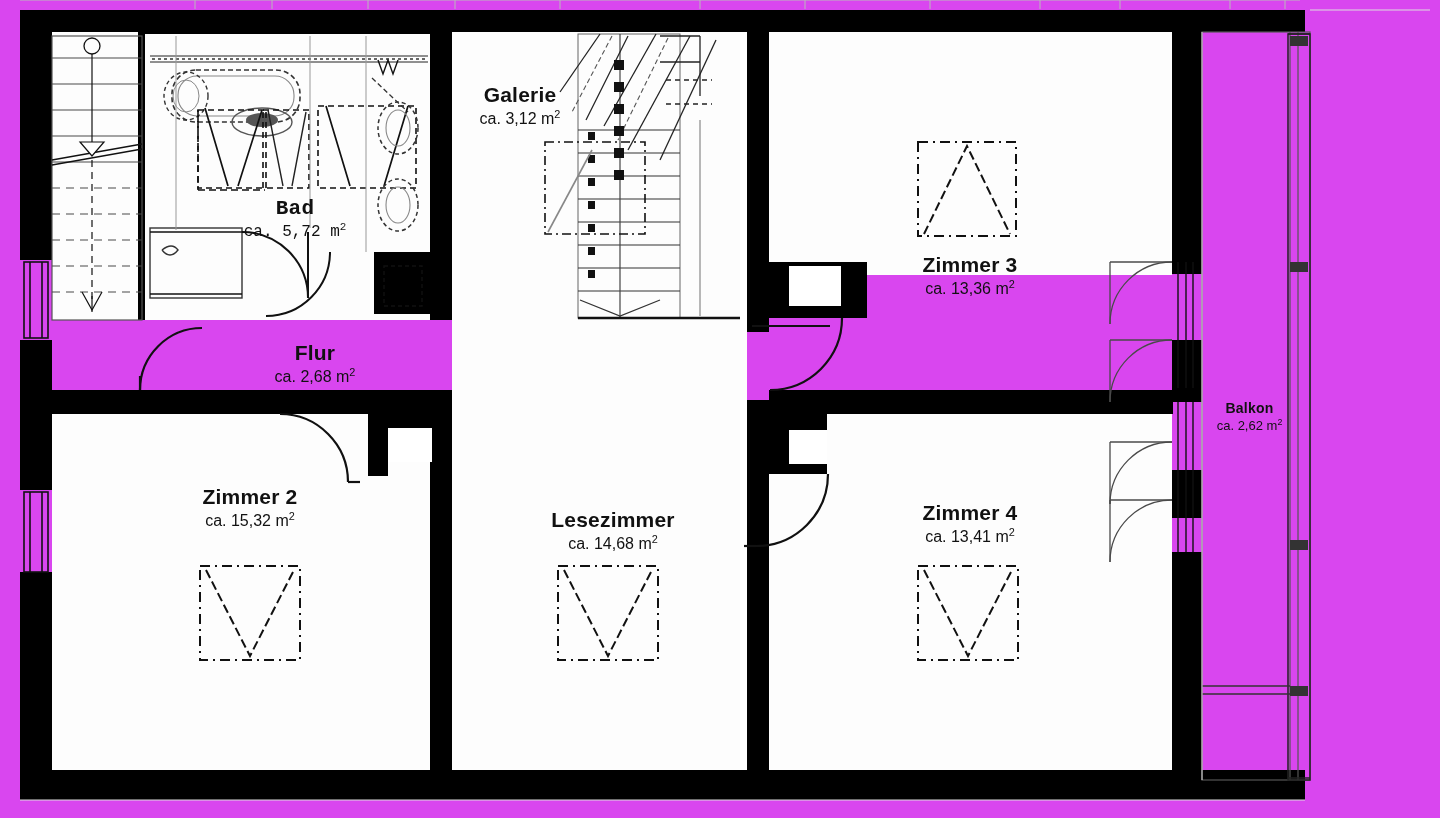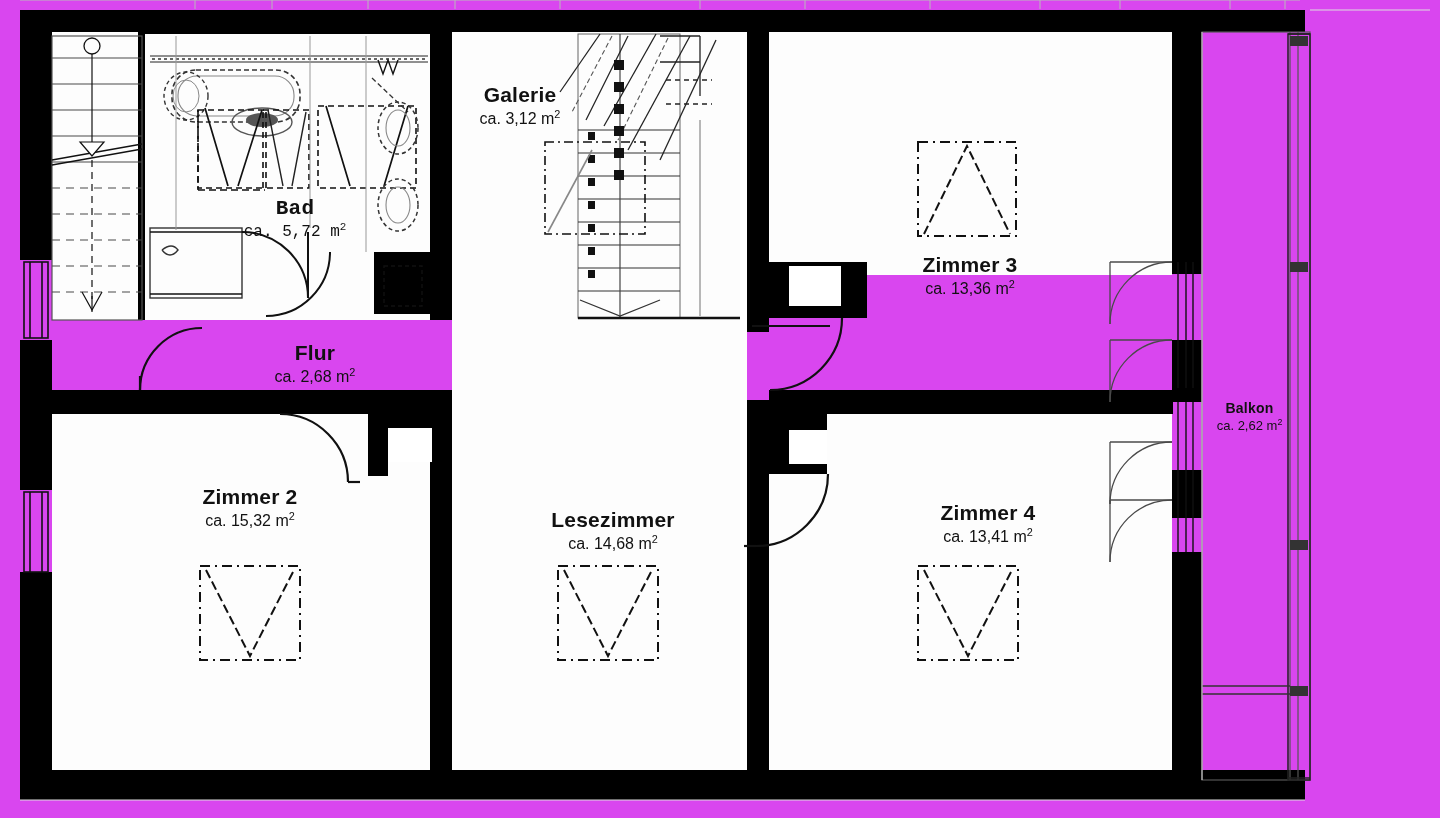--- a/index.html
+++ b/index.html
@@ -426,21 +426,21 @@
   <div class="lbl" style="left:150px;top:484px;width:200px;">
     <span class="nm">Zimmer 2</span>
     <span class="ar"><span>ca. 15,32 m</span><span class="sup">2</span></span>
   </div>
 
   <div class="lbl" style="left:513px;top:500px;width:200px;margin-top:7px;">
     <span class="nm">Lesezimmer</span>
     <span class="ar"><span>ca. 14,68 m</span><span class="sup">2</span></span>
   </div>
 
-  <div class="lbl" style="left:888px;top:500px;width:200px;text-align:center;">
+  <div class="lbl" style="left:870px;top:500px;width:200px;text-align:center;">
     <span class="nm">Zimmer 4</span>
     <span class="ar"><span>ca. 13,41 m</span><span class="sup">2</span></span>
   </div>
 
   <div class="lbl small" style="left:1192px;top:400px;width:115px;">
     <span class="nm">Balkon</span>
     <span class="ar"><span>ca. 2,62 m</span><span class="sup">2</span></span>
   </div>
 
 </div>

